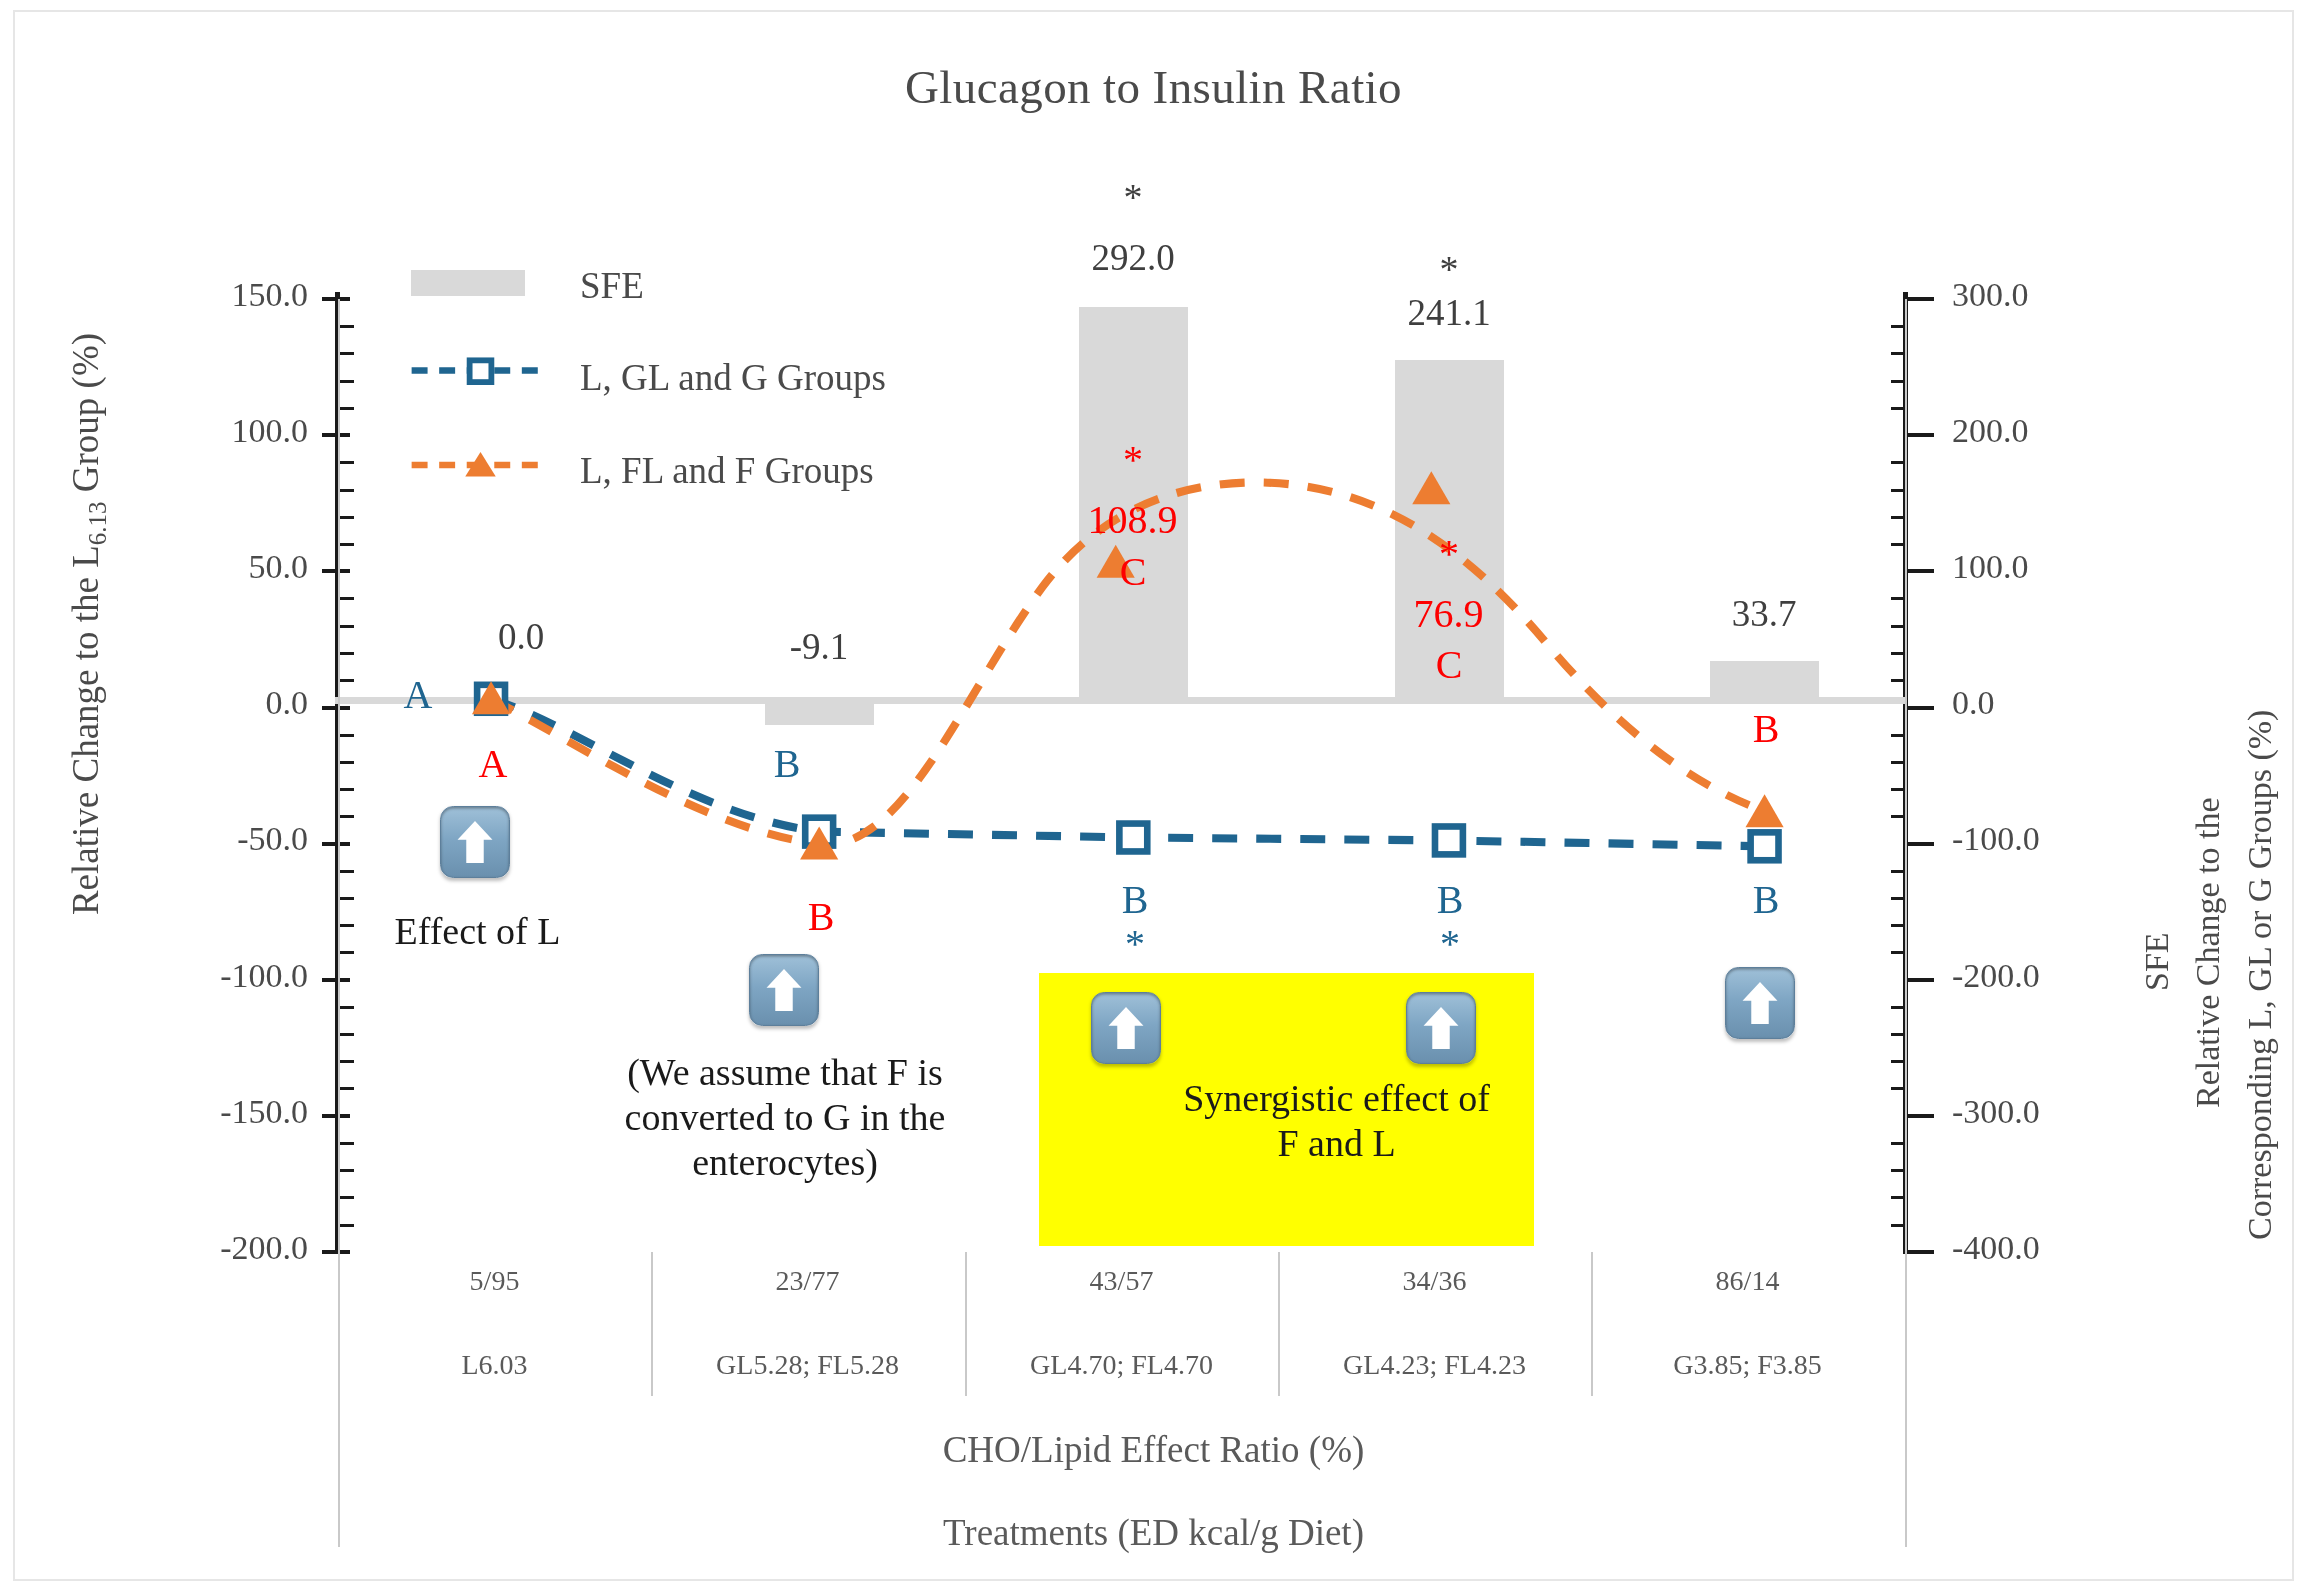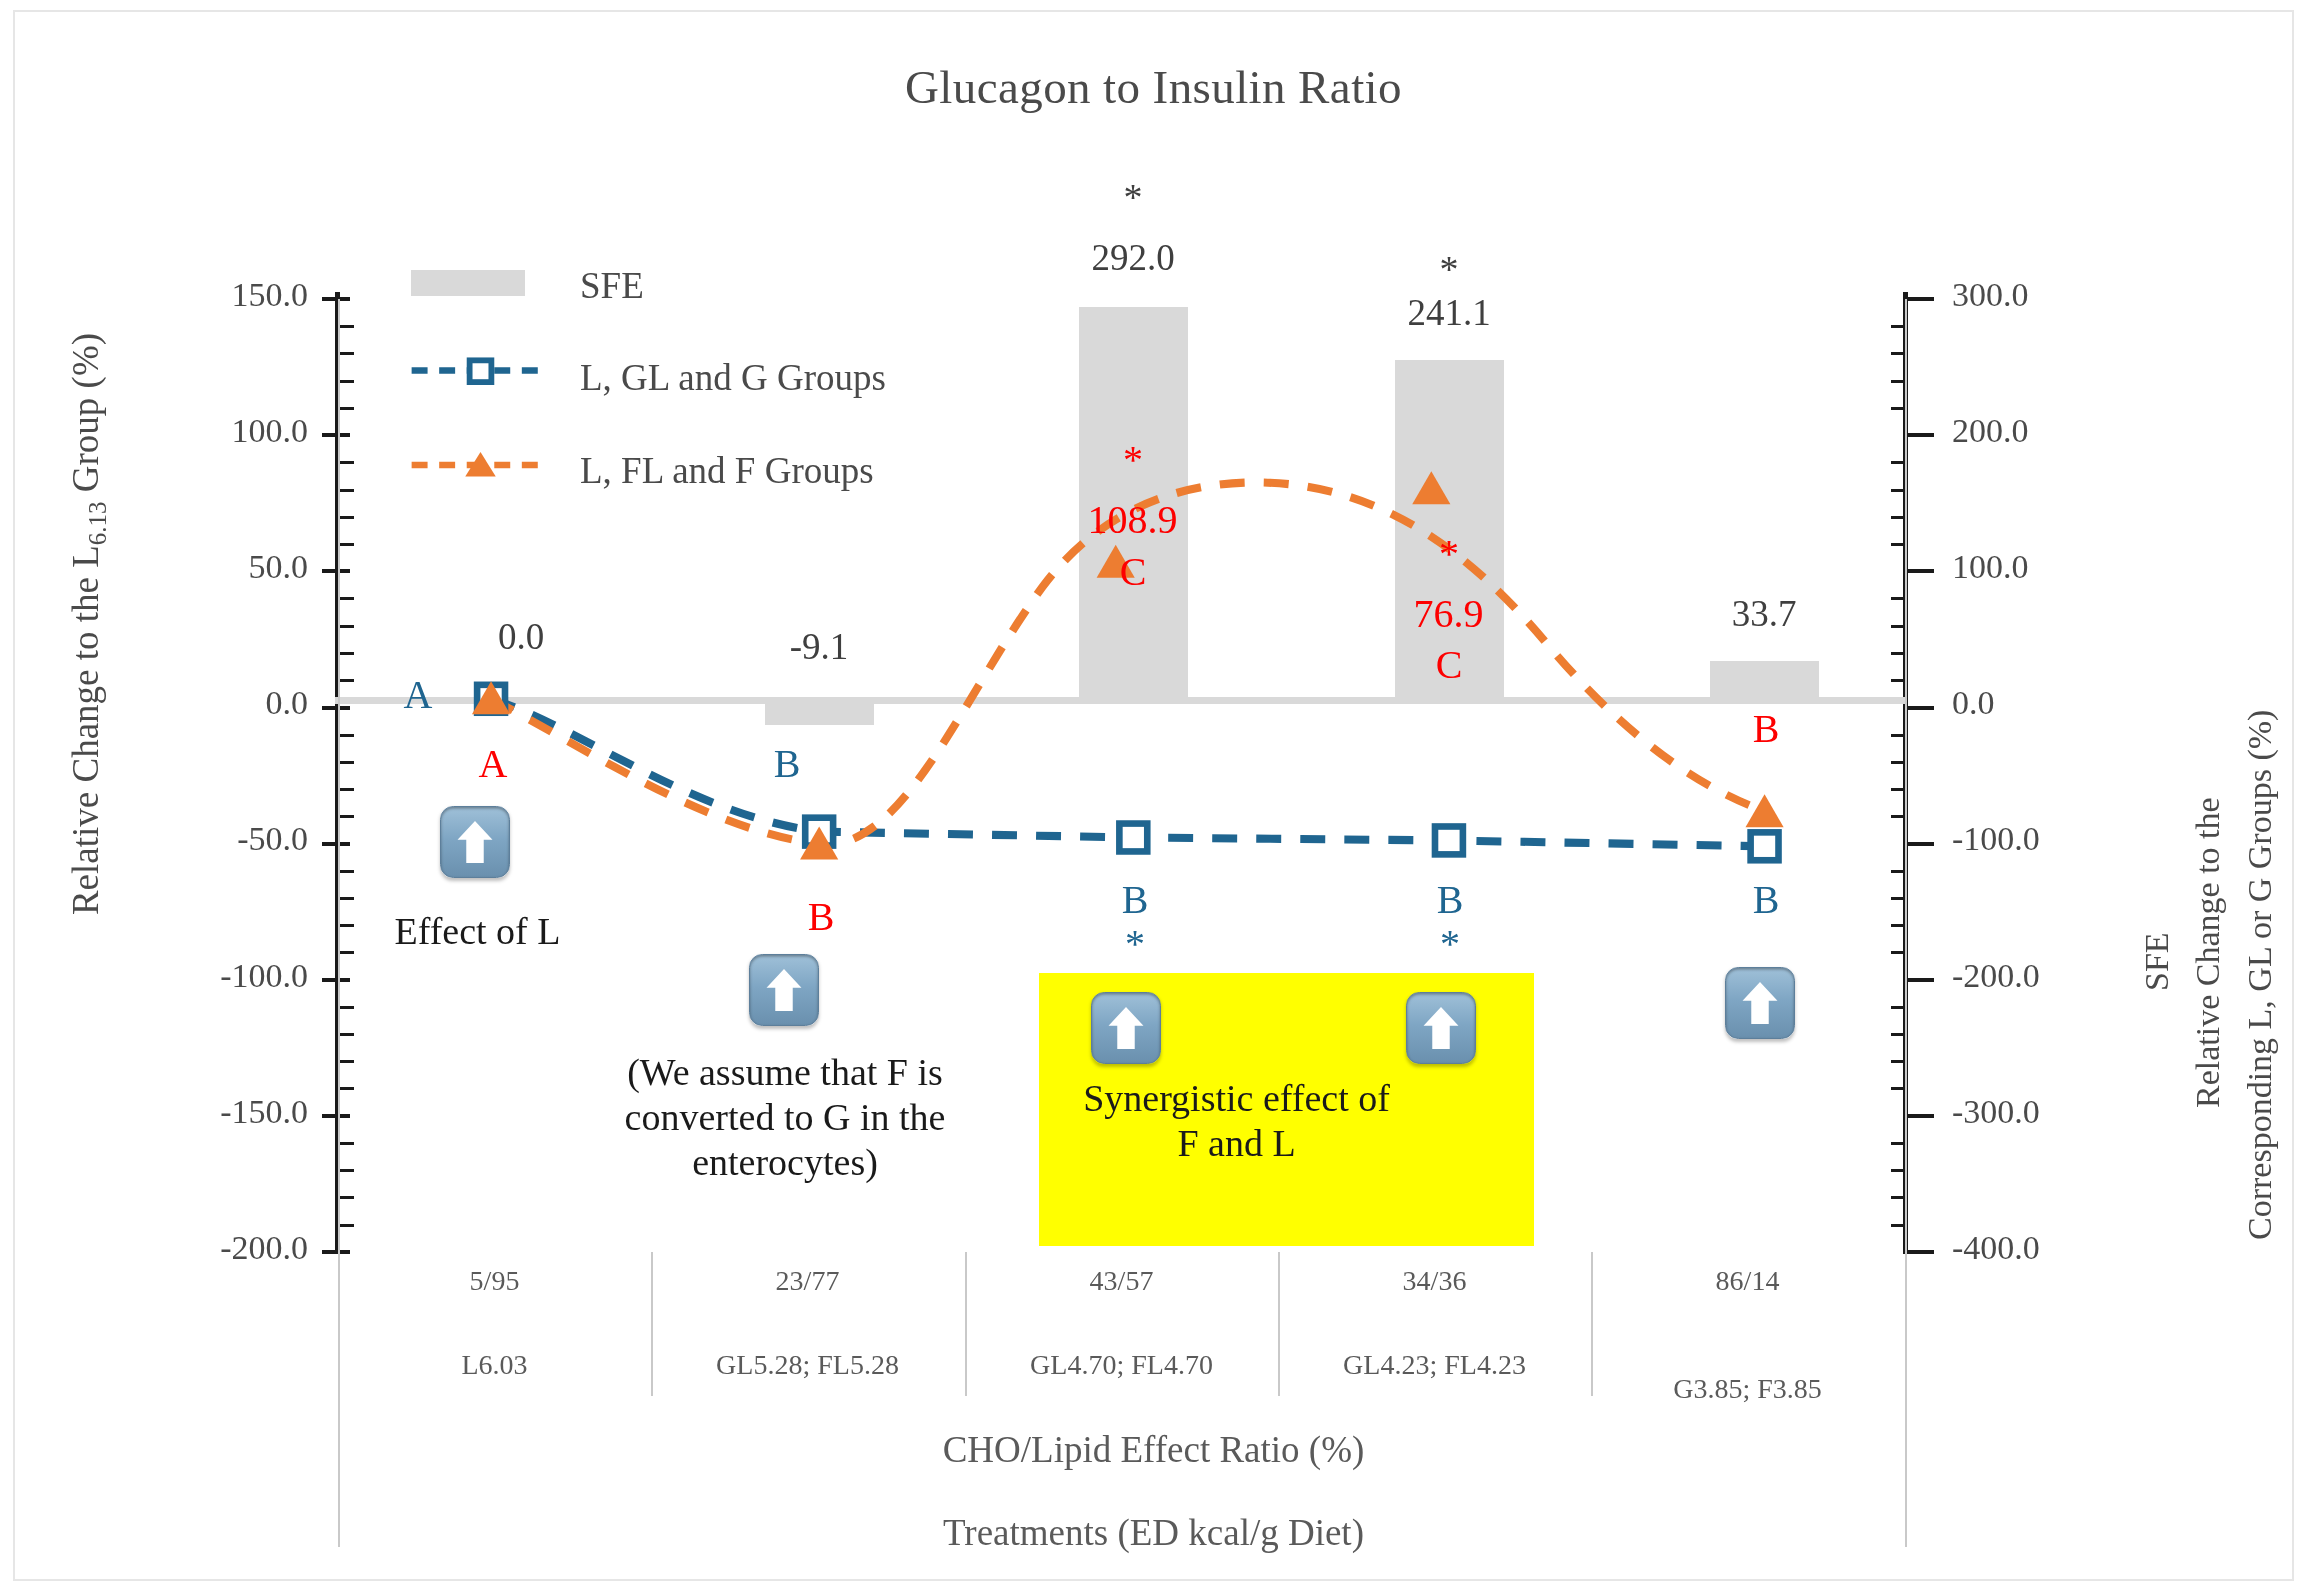--- a/index.html
+++ b/index.html
@@ -294,21 +294,21 @@
   </div>
 
   <div class="callout" style="left:316px;top:909px;width:323px;">Effect of L</div>
 
   <div class="callout" style="left:587px;top:1050px;width:396px;">
     <div>(We assume that F is</div>
     <div>converted to G in the</div>
     <div>enterocytes)</div>
   </div>
 
-  <div class="callout" style="left:992px;top:1076px;width:489px;">
+  <div class="callout" style="left:1092px;top:1076px;width:489px;">
     <div>Synergistic effect of</div>
     <div>F and L</div>
   </div>
 
 
   <div id="xsteps">
       <div class="xsep" style="left: 338px; top: 299px; height: 1248px;"></div>
       <div class="xsep" style="left: 651px; top: 1252px; height: 144px;"></div>
       <div class="xsep" style="left: 965px; top: 1252px; height: 144px;"></div>
       <div class="xsep" style="left: 1278px; top: 1252px; height: 144px;"></div>
@@ -324,21 +324,21 @@
       <div class="xcat" style="left: 651px; width: 313px; top: 1265px;">23/77</div>
       <div class="xcat" style="left: 965px; width: 313px; top: 1265px;">43/57</div>
       <div class="xcat" style="left: 1278px; width: 313px; top: 1265px;">34/36</div>
       <div class="xcat" style="left: 1591px; width: 313px; top: 1265px;">86/14</div>
     </div>
   <div id="xtreats">
       <div class="xcat" style="left: 338px; width: 313px; top: 1349px;">L6.03</div>
       <div class="xcat" style="left: 651px; width: 313px; top: 1349px;">GL5.28; FL5.28</div>
       <div class="xcat" style="left: 965px; width: 313px; top: 1349px;">GL4.70; FL4.70</div>
       <div class="xcat" style="left: 1278px; width: 313px; top: 1349px;">GL4.23; FL4.23</div>
-      <div class="xcat" style="left: 1591px; width: 313px; top: 1349px; margin-top: 24px;">G3.85; F3.85</div>
+      <div class="xcat" style="left: 1591px; width: 313px; top: 1349px;">G3.85; F3.85</div>
     </div>
 
   <div class="xaxis-title" style="top:1428px;">CHO/Lipid Effect Ratio (%)</div>
   <div class="xaxis-title" style="top:1511px;">Treatments (ED kcal/g Diet)</div>
 
   <div id="legend">
     <div class="lg-row" style="top:0px;height:44px;width:734px;">
       <span class="lg-swatch" style="top:5.9px;"></span>
       <span class="lg-text">SFE</span>
     </div>

